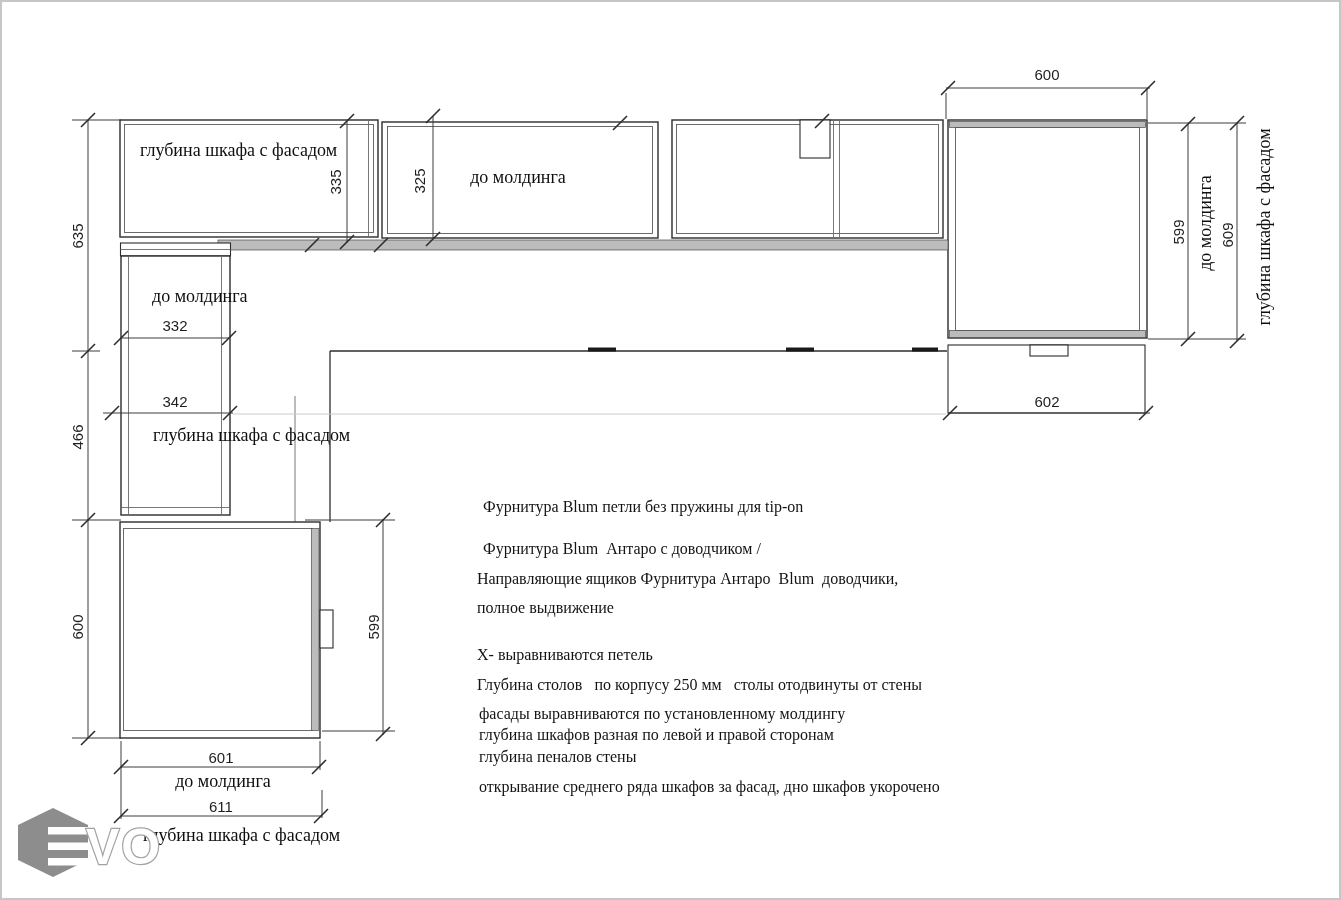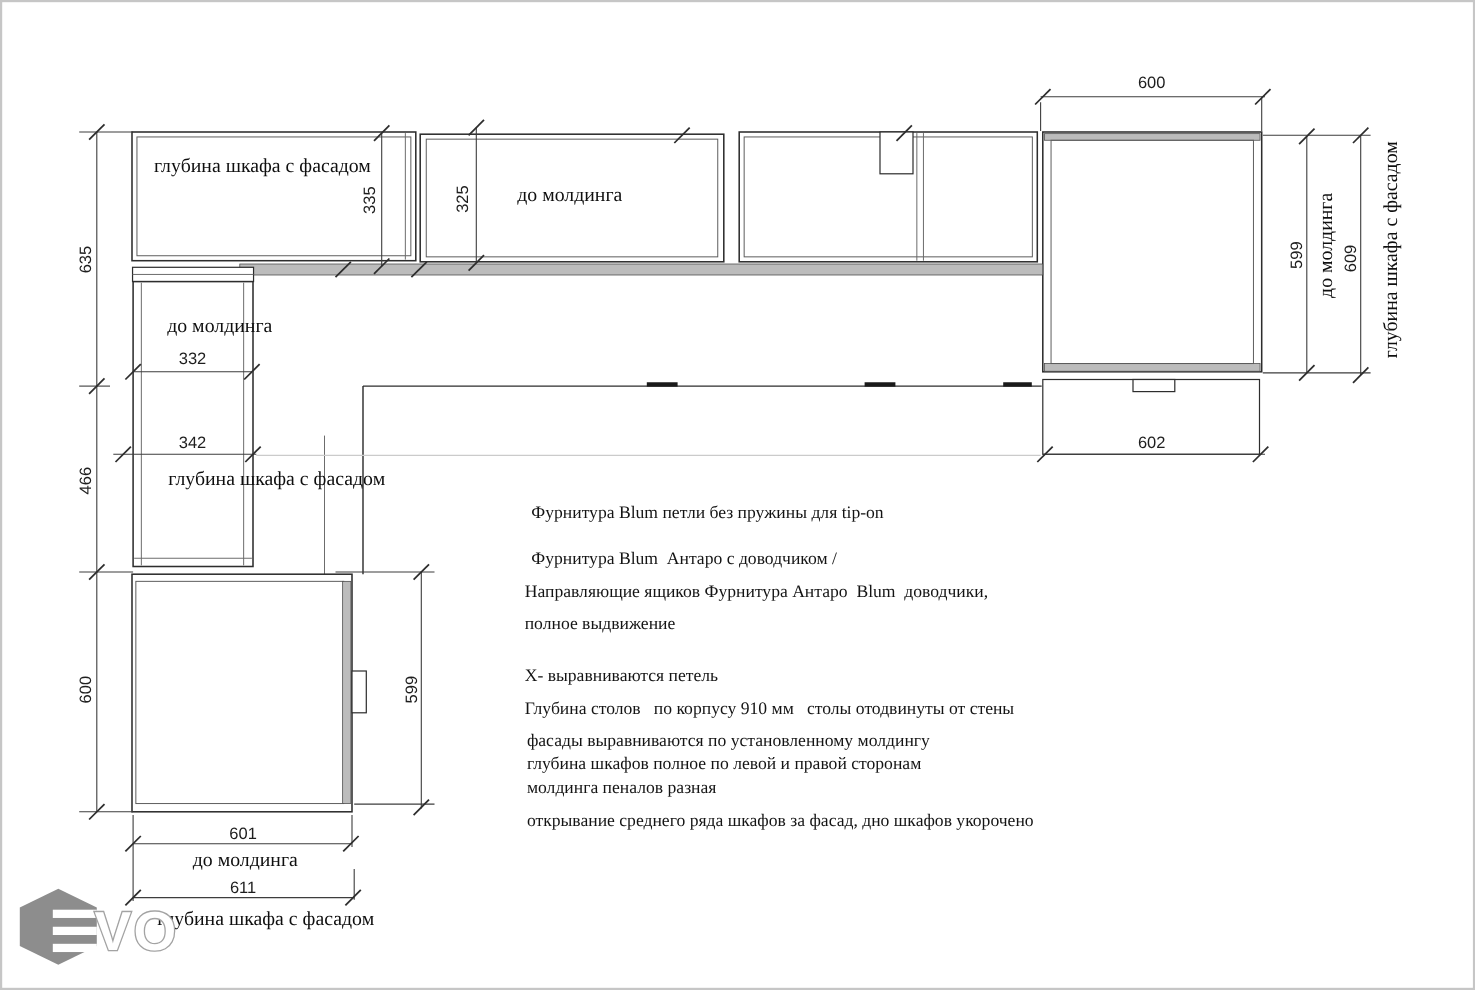--- a/index.html
+++ b/index.html
@@ -18,21 +18,21 @@
   .dash{stroke:#1a1a1a;stroke-width:4;fill:none;}
   .frame{fill:none;stroke:#c6c6c6;stroke-width:2;}
   .t{font:15px "Liberation Sans",sans-serif;fill:#1e1e1e;}
   .s{font:18px "Liberation Serif",serif;fill:#0f0f0f;}
   .tc{text-anchor:middle;}
   .logo-hex{fill:#8d8d8d;}
   .logo-bar{fill:#ffffff;}
   .logo-vo{font:bold 50px "Liberation Sans",sans-serif;fill:#ffffff;stroke:#a3a3a3;
            stroke-width:2.4;paint-order:stroke;letter-spacing:2px;}
   
-  .note{position:absolute;white-space:pre;font:16px "Liberation Serif",serif;color:#141414;}
+  .note{position:absolute;white-space:pre;font:16px "Liberation Serif",serif;color:#141414;margin-top:40px;}
   .n1{left:483px;top:458px;}
   .n2{left:483px;top:500px;}
   .n3{left:477px;top:530px;}
   .n4{left:477px;top:559px;}
   .n5{left:477px;top:606px;}
   .n6{left:477px;top:636px;}
   .n7{left:479px;top:665px;}
   .n8{left:479px;top:686px;}
   .n9{left:479px;top:708px;}
   .n10{left:479px;top:738px;}
@@ -211,20 +211,20 @@
       <text class="logo-vo" x="86" y="864">VO</text>
     </g>
   </svg>
 
   <div>
     <div class="note n1">Фурнитура Blum петли без пружины для tip-on</div>
     <div class="note n2">Фурнитура Blum  Антаро с доводчиком /</div>
     <div class="note n3">Направляющие ящиков Фурнитура Антаро  Blum  доводчики,</div>
     <div class="note n4">полное выдвижение</div>
     <div class="note n5">X- выравниваются петель</div>
-    <div class="note n6">Глубина столов   по корпусу 910 мм   столы отодвинуты от стены</div>
+    <div class="note n6">Глубина столов   по корпусу 250 мм   столы отодвинуты от стены</div>
     <div class="note n7">фасады выравниваются по установленному молдингу</div>
-    <div class="note n8">глубина шкафов полное по левой и правой сторонам</div>
-    <div class="note n9">молдинга пеналов разная</div>
+    <div class="note n8">глубина шкафов разная по левой и правой сторонам</div>
+    <div class="note n9">глубина пеналов стены</div>
     <div class="note n10">открывание среднего ряда шкафов за фасад, дно шкафов укорочено</div>
   </div>
 
 </div>
 
 </body></html>

